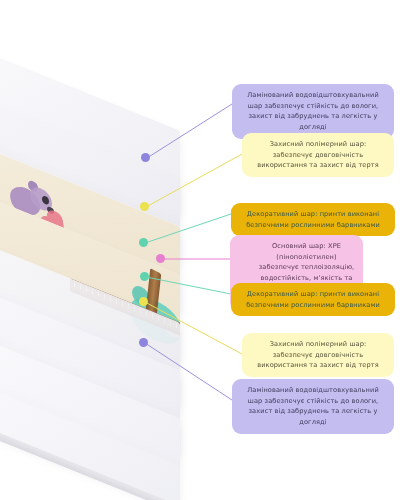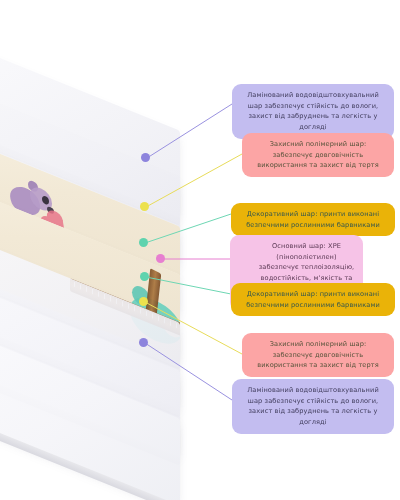--- a/index.html
+++ b/index.html
@@ -103,21 +103,21 @@
     border-radius:9px;
     padding:6px 8px;
     font-size:6.6px;
     line-height:1.62;
     text-align:center;
     color:#4a4658;
     box-sizing:border-box;
     letter-spacing:.1px;
   }
   .c-lav{background:#c3bdf0;color:#403c5c;text-align:center;}
-  .c-yel{background:#fca5a5;color:#56533a;}
+  .c-yel{background:#fef9c3;color:#56533a;}
   .c-mint{background:#eab308;color:#37584c;}
   .c-pink{background:#f6c3e7;color:#5c3a55;}
 
   .b1{left:232px;top:84px;width:162px;}
   .b2{left:242px;top:133px;width:152px;}
   .b3{left:231px;top:203px;width:164px;}
   .b4{left:230px;top:235px;width:133px;padding-left:28px;}
   .b5{left:231px;top:283px;width:164px;}
   .b6{left:242px;top:333px;width:152px;}
   .b7{left:232px;top:379px;width:162px;}

